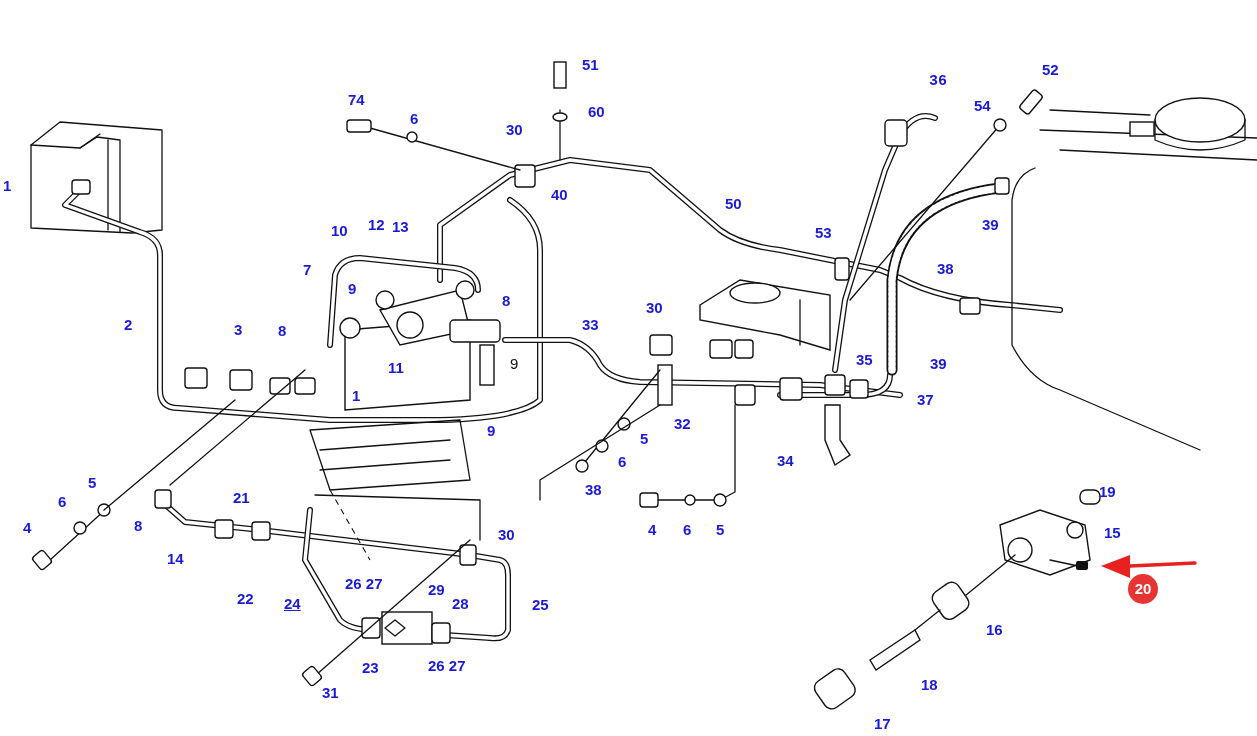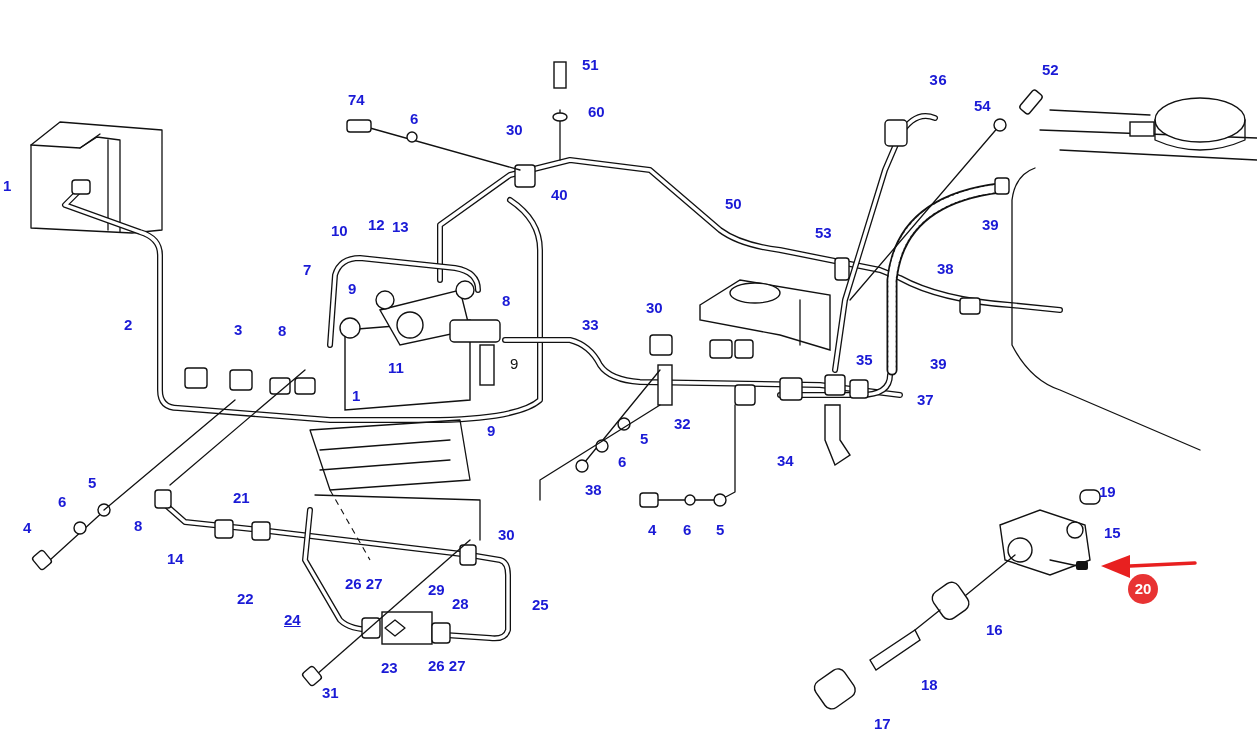--- a/index.html
+++ b/index.html
@@ -223,22 +223,22 @@
 <span class="callout" style="left:392px;top:219px;">13</span>
 <span class="callout" style="left:167px;top:551px;">14</span>
 <span class="callout" style="left:1104px;top:525px;">15</span>
 <span class="callout" style="left:986px;top:622px;">16</span>
 <span class="callout" style="left:874px;top:716px;">17</span>
 <span class="callout" style="left:921px;top:677px;">18</span>
 <span class="callout" style="left:1099px;top:484px;">19</span>
 <span class="highlight-badge" style="left:1128px;top:574px;background:#e83333;">20</span>
 <span class="callout" style="left:233px;top:490px;">21</span>
 <span class="callout" style="left:237px;top:591px;">22</span>
-<span class="callout" style="left:381px;top:660px;">23</span>
-<span class="callout" style="left:284px;top:612px;text-decoration:underline;">24</span>
+<span class="callout" style="left:362px;top:660px;">23</span>
+<span class="callout" style="left:284px;top:596px;text-decoration:underline;">24</span>
 <span class="callout" style="left:532px;top:597px;">25</span>
 <span class="callout" style="left:345px;top:576px;">26 27</span>
 <span class="callout" style="left:428px;top:658px;">26 27</span>
 <span class="callout" style="left:452px;top:596px;">28</span>
 <span class="callout" style="left:428px;top:582px;">29</span>
 <span class="callout" style="left:506px;top:122px;">30</span>
 <span class="callout" style="left:646px;top:300px;">30</span>
 <span class="callout" style="left:498px;top:527px;">30</span>
 <span class="callout" style="left:322px;top:685px;">31</span>
 <span class="callout" style="left:674px;top:416px;">32</span>

